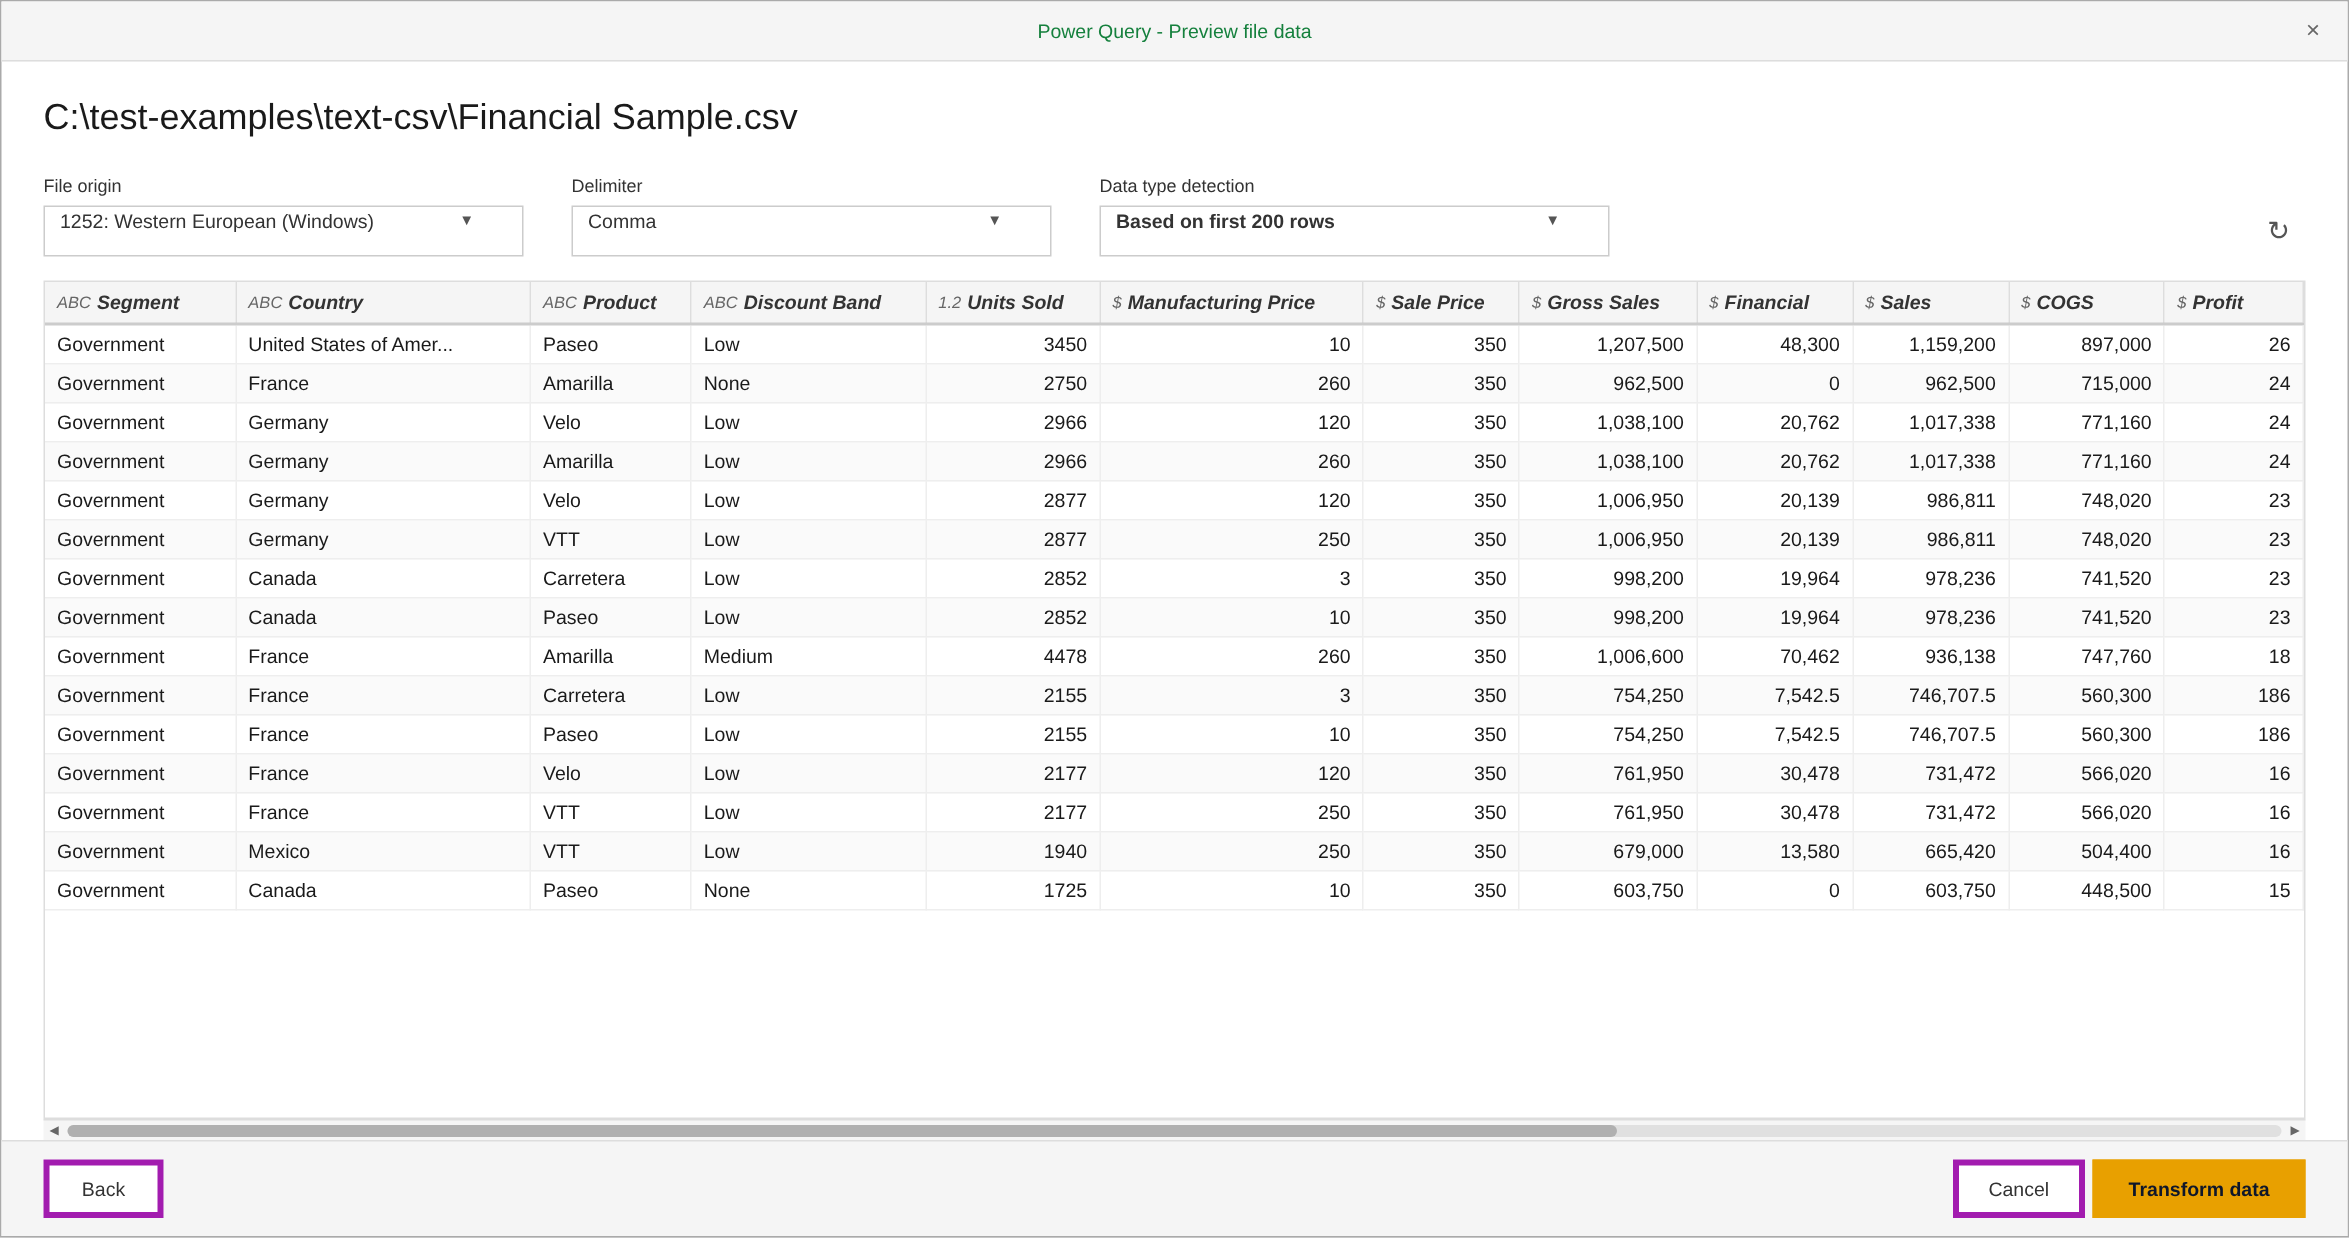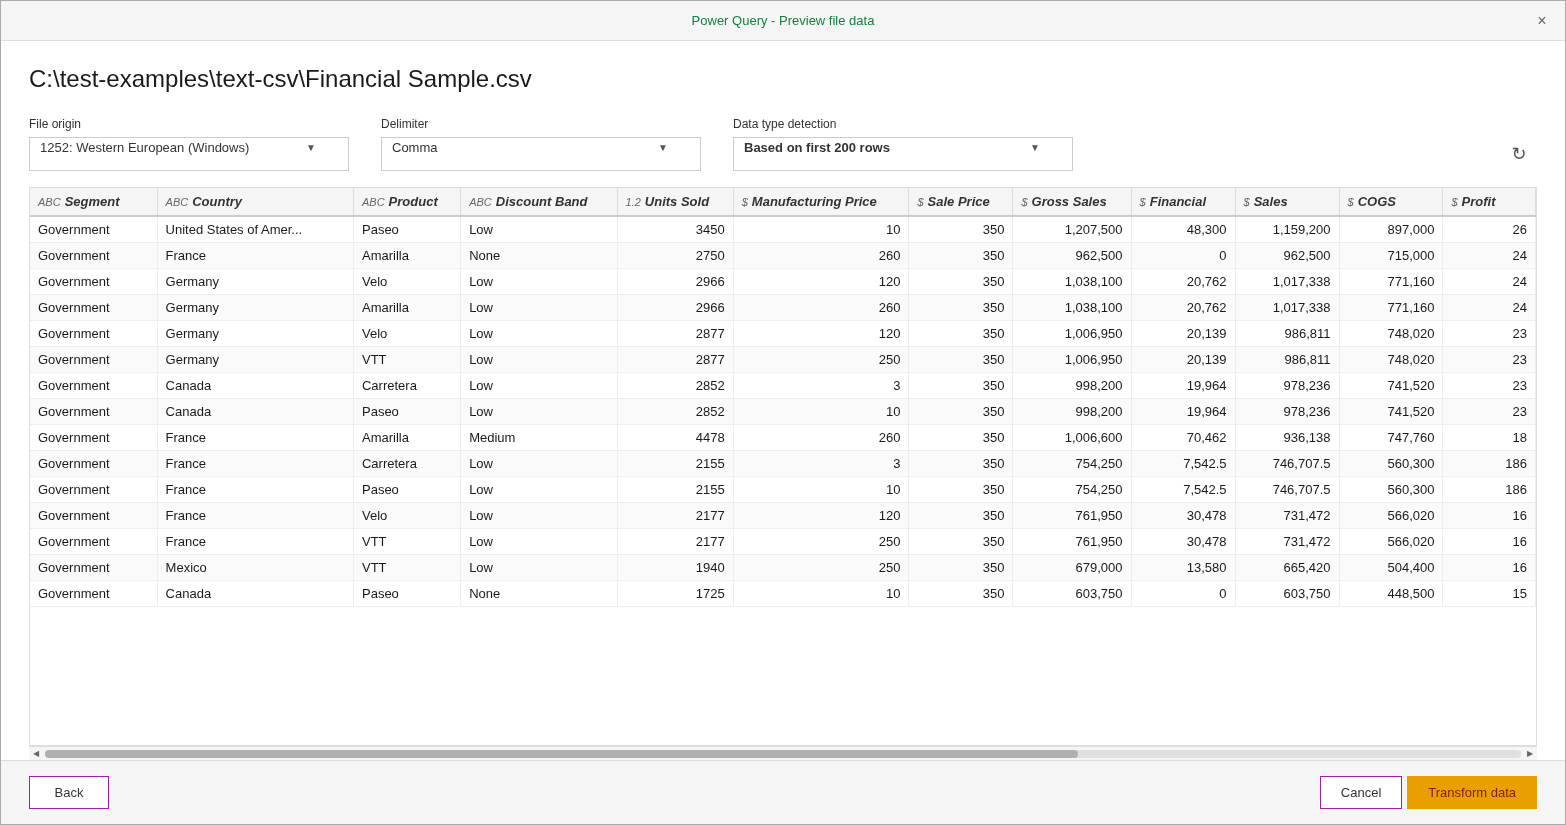--- a/index.html
+++ b/index.html
@@ -166,30 +166,30 @@
       border-top: 1px solid #ddd;
       background: #f5f5f5;
       flex-shrink: 0;
     }
     .footer-left { display: flex; gap: 12px; }
     .footer-right { display: flex; gap: 5px; }
     .btn {
       padding: 8px 20px;
       font-size: 13px;
       cursor: pointer;
-      border: 1px solid #a21caf;
+      border: 4px solid #a21caf;
       background: #fff;
       color: #333;
       min-width: 80px;
     }
     .btn-primary {
       background: #e8a000;
       border-color: #e8a000;
-      color: #7f1d1d;
-      font-weight: 400;
+      color: #0f172a;
+      font-weight: 700;
     }
     .scrollbar-container {
       height: 14px;
       background: #f5f5f5;
       border-top: 1px solid #ddd;
       display: flex;
       align-items: center;
       overflow: hidden;
       flex-shrink: 0;
     }

